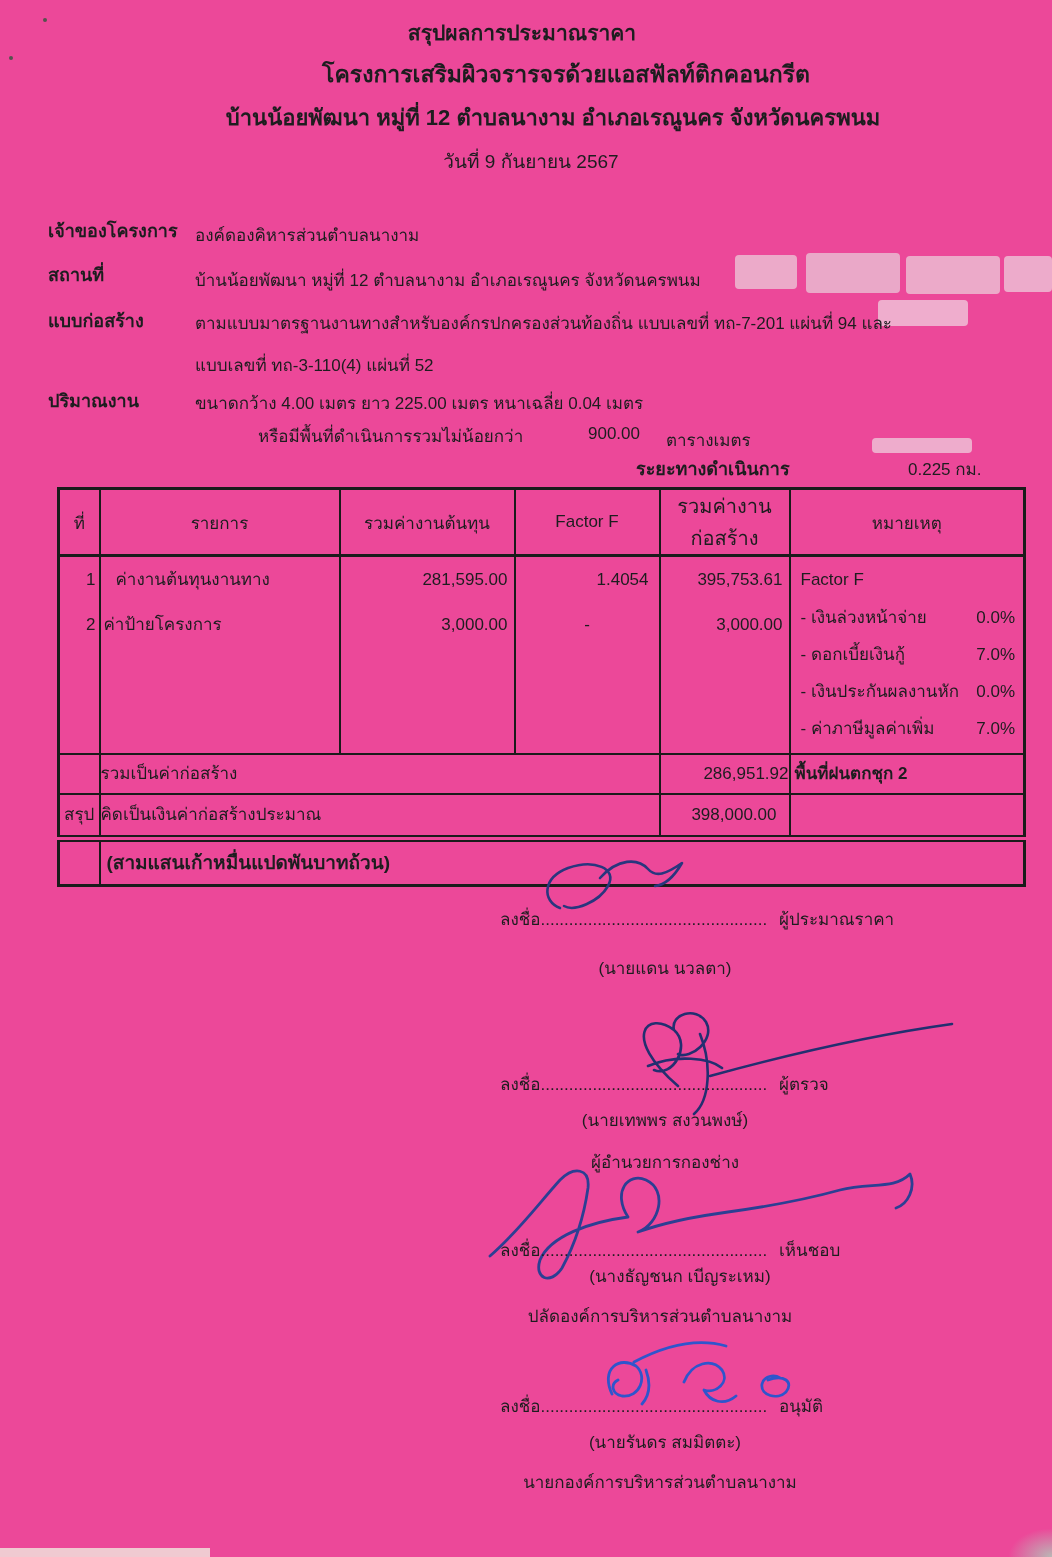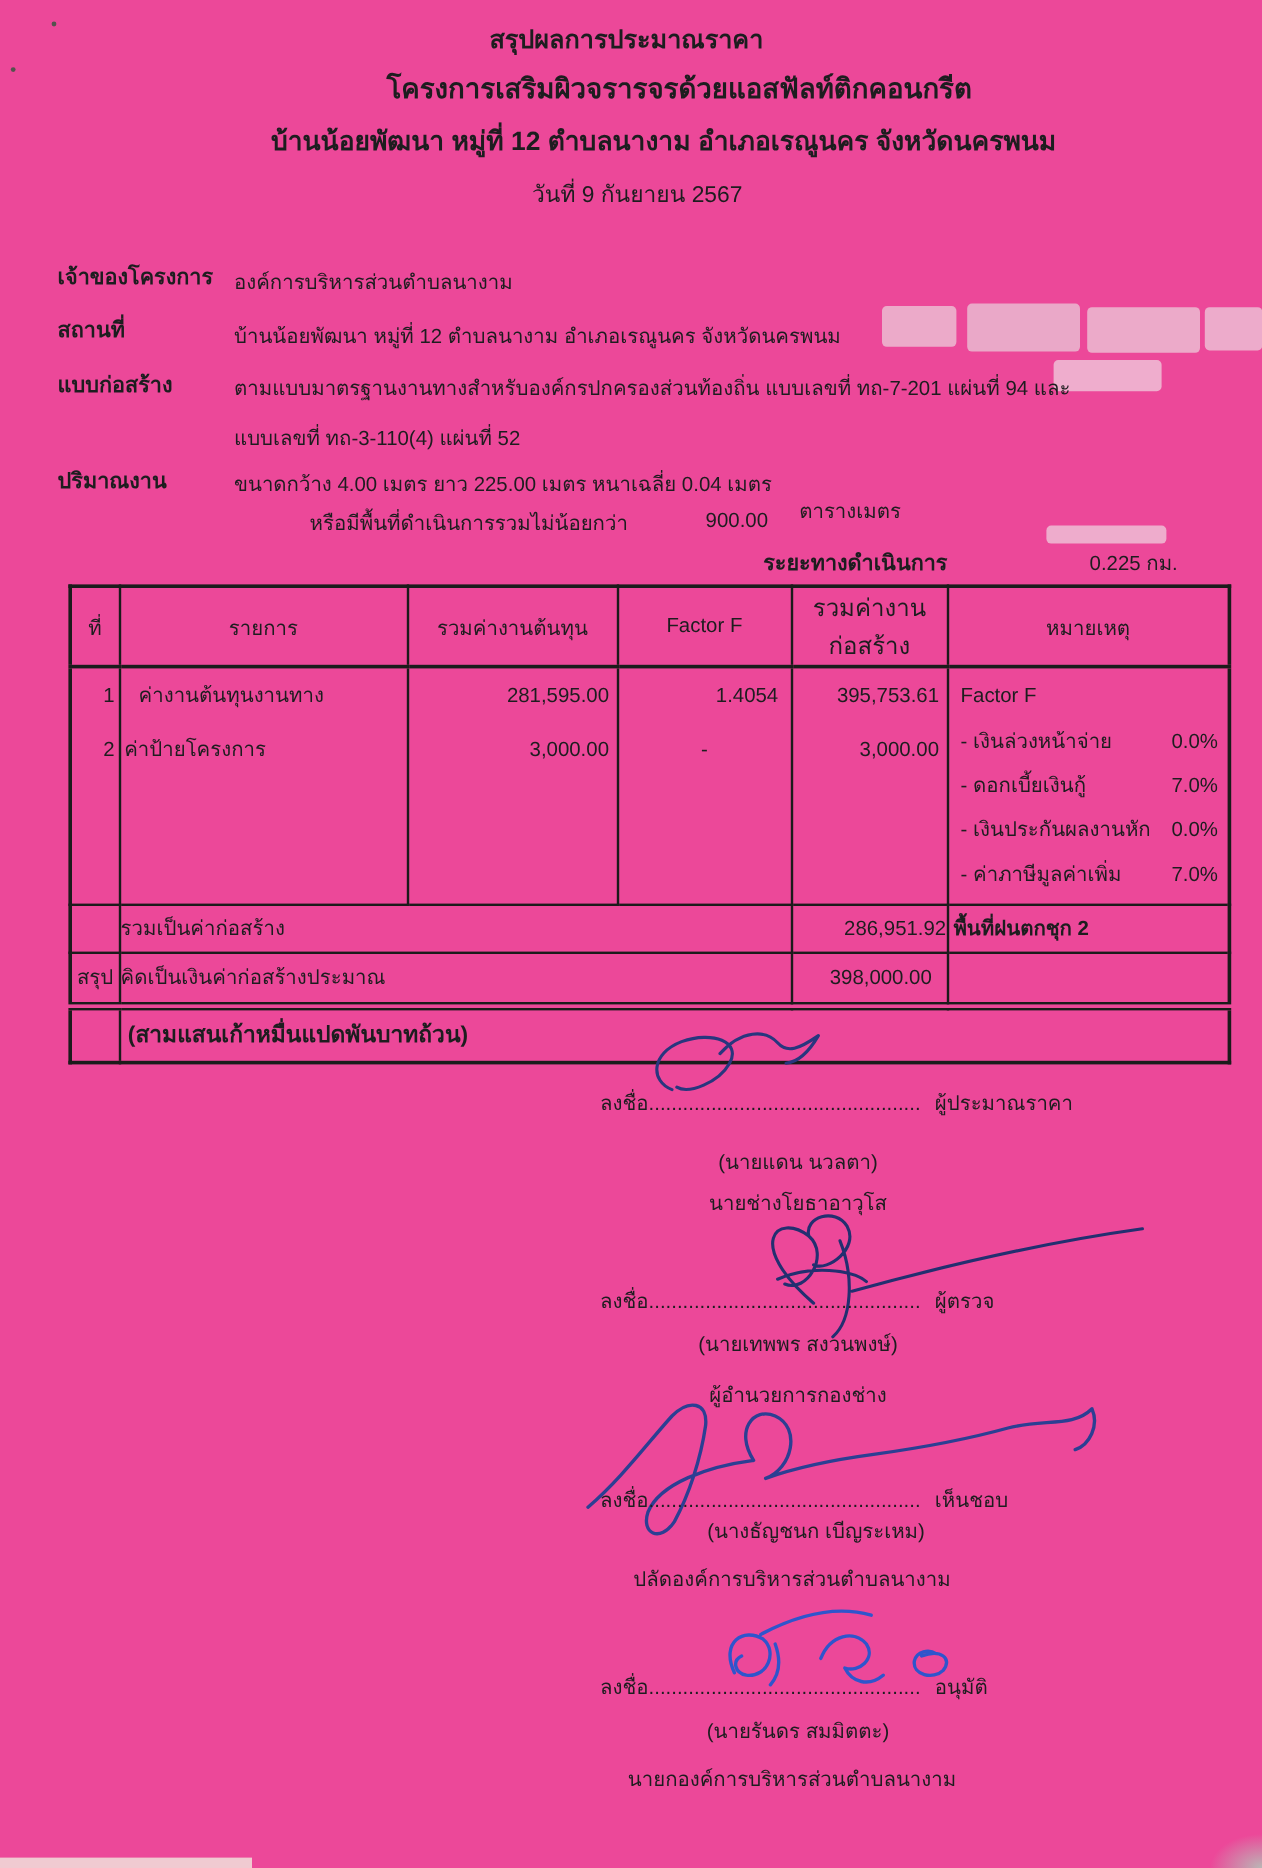--- a/index.html
+++ b/index.html
@@ -74,35 +74,35 @@
   <div class="artifact" style="left:872px;top:438px;width:100px;height:15px;background:#f0f0ee;opacity:.6;"></div>
   <div class="artifact" style="left:0px;top:1548px;width:210px;height:9px;background:#f1ebdf;opacity:.8;border-radius:0;"></div>
   <div class="artifact" style="left:1008px;top:1528px;width:44px;height:29px;background:radial-gradient(ellipse at 100% 100%,#b9b9b6 0%,rgba(255,255,255,0) 70%);border-radius:0;"></div>
 
   <div class="abs center-line t1 b">สรุปผลการประมาณราคา</div>
   <div class="abs center-line t2 b">โครงการเสริมผิวจรารจรด้วยแอสฟัลท์ติกคอนกรีต</div>
   <div class="abs center-line t3 b">บ้านน้อยพัฒนา  หมู่ที่ 12  ตำบลนางาม   อำเภอเรณูนคร  จังหวัดนครพนม</div>
   <div class="abs center-line t4">วันที่  9 กันยายน 2567</div>
 
   <div class="abs meta-label" style="top:216px;">เจ้าของโครงการ</div>
-  <div class="abs meta-value" style="top:221px;">องค์การบริหารส่วนตำบลนางาม</div>
+  <div class="abs meta-value" style="top:221px;">องค์ดองคิหารส่วนตำบลนางาม</div>
 
   <div class="abs meta-label" style="top:260px;">สถานที่</div>
   <div class="abs meta-value" style="top:266px;">บ้านน้อยพัฒนา  หมู่ที่ 12  ตำบลนางาม   อำเภอเรณูนคร  จังหวัดนครพนม</div>
 
   <div class="abs meta-label" style="top:306px;">แบบก่อสร้าง</div>
   <div class="abs meta-value" style="top:309px;">ตามแบบมาตรฐานงานทางสำหรับองค์กรปกครองส่วนท้องถิ่น  แบบเลขที่ ทถ-7-201 แผ่นที่ 94 และ</div>
   <div class="abs meta-value" style="top:351px;">แบบเลขที่ ทถ-3-110(4) แผ่นที่ 52</div>
 
   <div class="abs meta-label" style="top:386px;">ปริมาณงาน</div>
   <div class="abs meta-value" style="top:389px;">ขนาดกว้าง 4.00 เมตร  ยาว 225.00 เมตร  หนาเฉลี่ย 0.04 เมตร</div>
 
   <div class="abs" style="left:258px;top:422px;font-size:17px;">หรือมีพื้นที่ดำเนินการรวมไม่น้อยกว่า</div>
   <div class="abs" style="left:588px;top:424px;font-size:17px;">900.00</div>
-  <div class="abs" style="left:666px;top:412px;font-size:17px;">ตารางเมตร</div>
+  <div class="abs" style="left:666px;top:426px;font-size:17px;">ตารางเมตร</div>
 
   <div class="abs b" style="left:636px;top:454px;font-size:18px;">ระยะทางดำเนินการ</div>
   <div class="abs" style="left:908px;top:455px;font-size:17px;">0.225  กม.</div>
 
   <table class="cost-table">
     <colgroup>
       <col style="width:41px">
         <col style="width:240px">
         <col style="width:175px">
       <col style="width:145px">
@@ -179,21 +179,20 @@
     </tr>
   </tbody>
     </table>
 
   <svg class="sig" style="left:538px;top:856px;" width="235" height="64" viewBox="0 0 235 64">
     <path class="sig-stroke" style="stroke:#29367e;stroke-width:2.6" d="M22,52 C4,45 4,22 30,12 C56,3 80,12 70,30 C61,46 36,56 26,50 M62,22 C80,2 100,2 110,13 C118,22 128,18 144,7 C137,19 128,29 117,30"></path>
   </svg>
   <div class="abs sign-line" style="left:500px;top:905px;"><span>ลงชื่อ</span><span>................................................</span></div>
   <div class="abs role" style="left:779px;top:905px;">ผู้ประมาณราคา</div>
   <div class="abs sig-center" style="left:455px;top:954px;">(นายแดน  นวลตา)</div>
-  <div class="abs sig-center" style="left:455px;top:988px;">นายช่างโยธาอาวุโส</div>
 
   <svg class="sig" style="left:560px;top:1008px;" width="400" height="112" viewBox="0 0 400 112">
     <path class="sig-stroke" style="stroke:#232f70;stroke-width:2.6" d="M118,78 C60,28 88,2 114,22 C132,38 112,70 94,62 M114,22 C110,6 136,-2 146,14 C156,32 130,52 118,46 M140,26 C152,56 150,92 134,106 M88,58 C116,46 150,50 162,60 M150,68 C230,46 320,26 392,16"></path>
   </svg>
   <div class="abs sign-line" style="left:500px;top:1070px;"><span>ลงชื่อ</span><span>................................................</span></div>
   <div class="abs role" style="left:779px;top:1070px;">ผู้ตรวจ</div>
   <div class="abs sig-center" style="left:455px;top:1106px;">(นายเทพพร  สงวนพงษ์)</div>
   <div class="abs sig-center" style="left:455px;top:1148px;">ผู้อำนวยการกองช่าง</div>
 
   <svg class="sig" style="left:478px;top:1160px;" width="452" height="128" viewBox="0 0 452 128">

